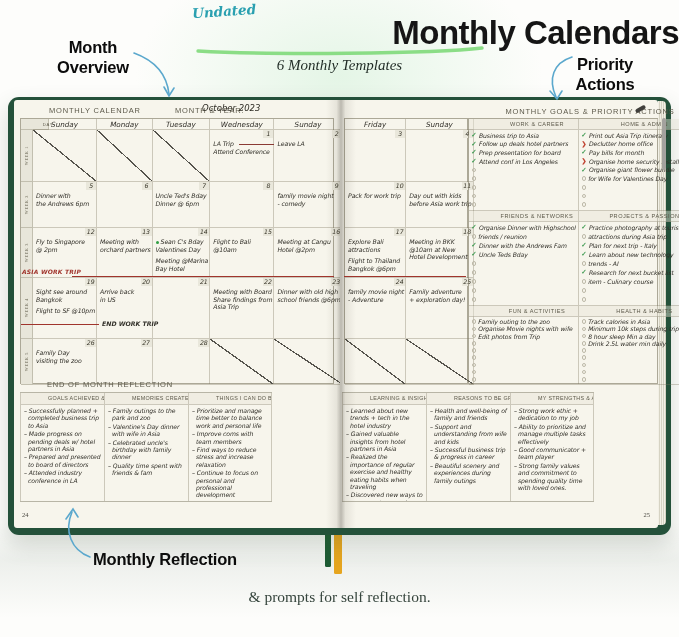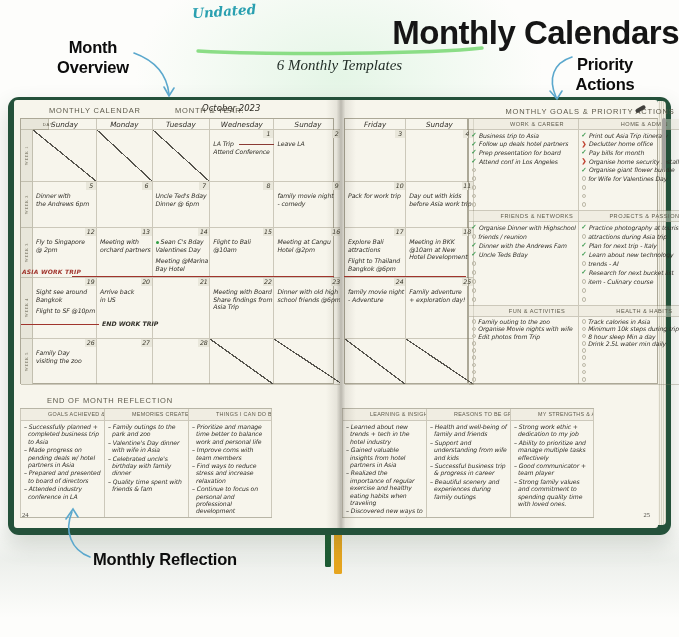--- a/index.html
+++ b/index.html
@@ -67,21 +67,21 @@
   .gsec{box-sizing:border-box;display:flex;flex-direction:column;border-right:1px solid rgba(122,117,95,.35);border-bottom:1px solid rgba(122,117,95,.35);min-height:0;}
   .gsec-h{height:10px;line-height:10px;text-align:center;font-size:5.6px;letter-spacing:.5px;background:rgba(230,228,215,.45);border-bottom:1px solid rgba(122,117,95,.3);}
   .gsec-items{flex:1;display:grid;grid-auto-rows:1fr;padding:1px 2px;min-height:0;}
   .grow{display:flex;align-items:center;gap:2px;min-height:0;}
   .ic{flex:0 0 6px;text-align:center;}
   .ic-c{color:#3f9b52;font-size:6.5px;font-weight:bold;line-height:1;}
   .ic-d{color:#c04432;font-size:6px;font-weight:bold;line-height:1;}
   .ic-e{width:4.5px;height:4.5px;flex:0 0 4.5px;border:1px solid #bdb9a8;border-radius:50%;margin-left:.7px;box-sizing:border-box;}
   .gtext{font-size:6.1px;color:#2f2d26;white-space:nowrap;letter-spacing:-.1px;}
   
-  .reflection{position:absolute;left:6px;top:296px;width:252px;}
+  .reflection{position:absolute;left:6px;top:280px;width:252px;}
   .page-right .reflection{left:2px;}
   .refl-title{font-size:7.5px;height:9px;margin-bottom:3px;}
   .refl-title-spacer{height:12px;}
   .refl-cols{display:grid;grid-template-columns:1fr 1fr 1fr;height:108px;border-top:1px solid rgba(122,117,95,.5);border-bottom:1px solid rgba(122,117,95,.5);}
   .refl-col{box-sizing:border-box;border-left:1px solid rgba(122,117,95,.35);overflow:hidden;}
   .refl-col:last-child{border-right:1px solid rgba(122,117,95,.35);}
   .refl-col-h{height:11px;line-height:11px;text-align:center;font-size:5.4px;letter-spacing:.3px;background:rgba(230,228,215,.45);border-bottom:1px solid rgba(122,117,95,.3);white-space:nowrap;}
   .refl-items{padding:2px 3px;}
   .refl-item{font-size:6.1px;line-height:7.4px;color:#2f2d26;letter-spacing:-.1px;margin-bottom:1px;text-indent:-4px;padding-left:4px;}
   .pnum{position:absolute;bottom:10px;font-family:"Liberation Serif",serif;font-size:6.5px;color:#4a4840;}
@@ -668,13 +668,14 @@
           </div>
       </div>
       <div class="pnum pnum-right">25</div>
     </div>
 
   </div>
   <div class="gutter"></div>
 </div>
 
 <div class="caption">
+  <div>&amp; prompts for self reflection.</div>
 </div>
 
 </body></html>

